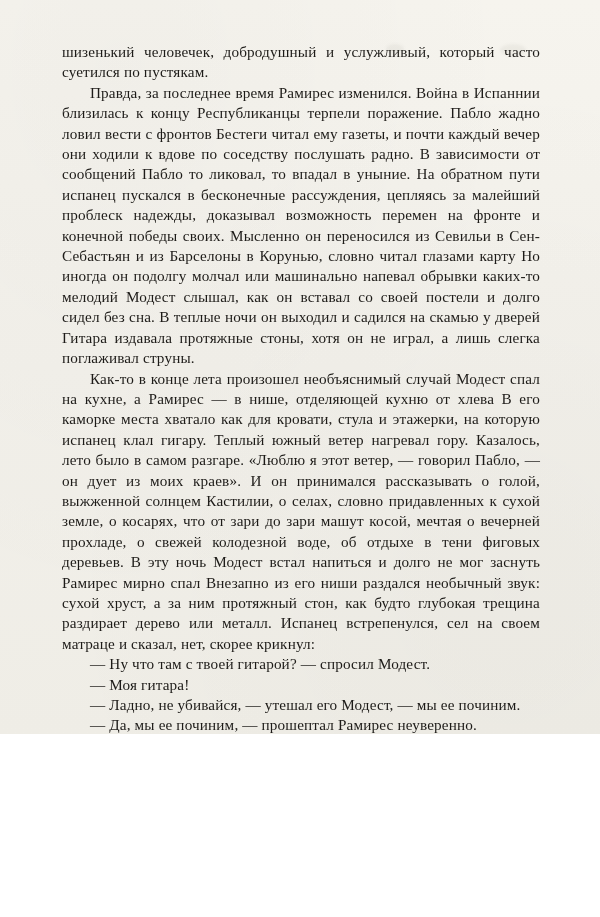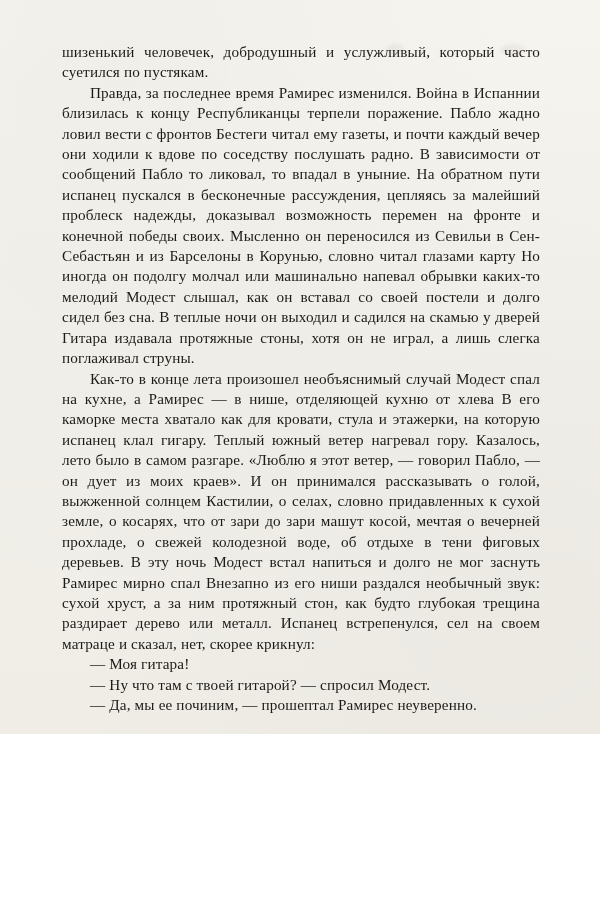--- a/index.html
+++ b/index.html
@@ -67,22 +67,23 @@
 </head>
 <body>
 
 <div class="page">
   <div class="paper-grain"></div>
 
   <div class="text-column">
     <p class="continued">шизенький человечек, добродушный и услужливый, который часто суетился по пустякам.</p>
     <p class="indent">Правда, за последнее время Рамирес изменился. Война в Испаннии близилась к концу Республиканцы терпели поражение. Пабло жадно ловил вести с фронтов Бестеги читал ему газеты, и почти каждый вечер они ходили к вдове по соседству послушать радно. В зависимости от сообщений Пабло то ликовал, то впадал в уныние. На обратном пути испанец пускался в бесконечные рассуждения, цепляясь за малейший проблеск надежды, доказывал возможность перемен на фронте и конечной победы своих. Мысленно он переносился из Севильи в Сен-Себастьян и из Барселоны в Корунью, словно читал глазами карту Но иногда он подолгу молчал или машинально напевал обрывки каких-то мелодий Модест слышал, как он вставал со своей постели и долго сидел без сна. В теплые ночи он выходил и садился на скамью у дверей Гитара издавала протяжные стоны, хотя он не играл, а лишь слегка поглаживал струны.</p>
     <p class="indent">Как-то в конце лета произошел необъяснимый случай Модест спал на кухне, а Рамирес — в нише, отделяющей кухню от хлева В его каморке места хватало как для кровати, стула и этажерки, на которую испанец клал гигару. Теплый южный ветер нагревал гору. Казалось, лето было в самом разгаре. «Люблю я этот ветер, — говорил Пабло, — он дует из моих краев». И он принимался рассказывать о голой, выжженной солнцем Кастилии, о селах, словно придавленных к сухой земле, о косарях, что от зари до зари машут косой, мечтая о вечерней прохладе, о свежей колодезной воде, об отдыхе в тени фиговых деревьев. В эту ночь Модест встал напиться и долго не мог заснуть Рамирес мирно спал Внезапно из его ниши раздался необычный звук: сухой хруст, а за ним протяжный стон, как будто глубокая трещина раздирает дерево или металл. Испанец встрепенулся, сел на своем матраце и сказал, нет, скорее крикнул:</p>
+    <p class="dialog">— Ну что там с твоей гитарой? — спросил Модест.</p>
     <p class="dialog">— Моя гитара!</p>
-    <p class="dialog">— Ну что там с твоей гитарой? — спросил Модест.</p>
+    <p class="dialog">— Ладно, не убивайся, — утешал его Модест, — мы ее починим.</p>
     <p class="dialog">— Да, мы ее починим, — прошептал Рамирес неуверенно.</p>
 
   </div>
 
   <div class="page-number">196</div>
 
   <div class="smudge" style="left:386px; top:44px; width:18px; height:10px;"></div>
   <div class="smudge" style="left:500px; top:44px; width:26px; height:12px;"></div>
 </div>
 

